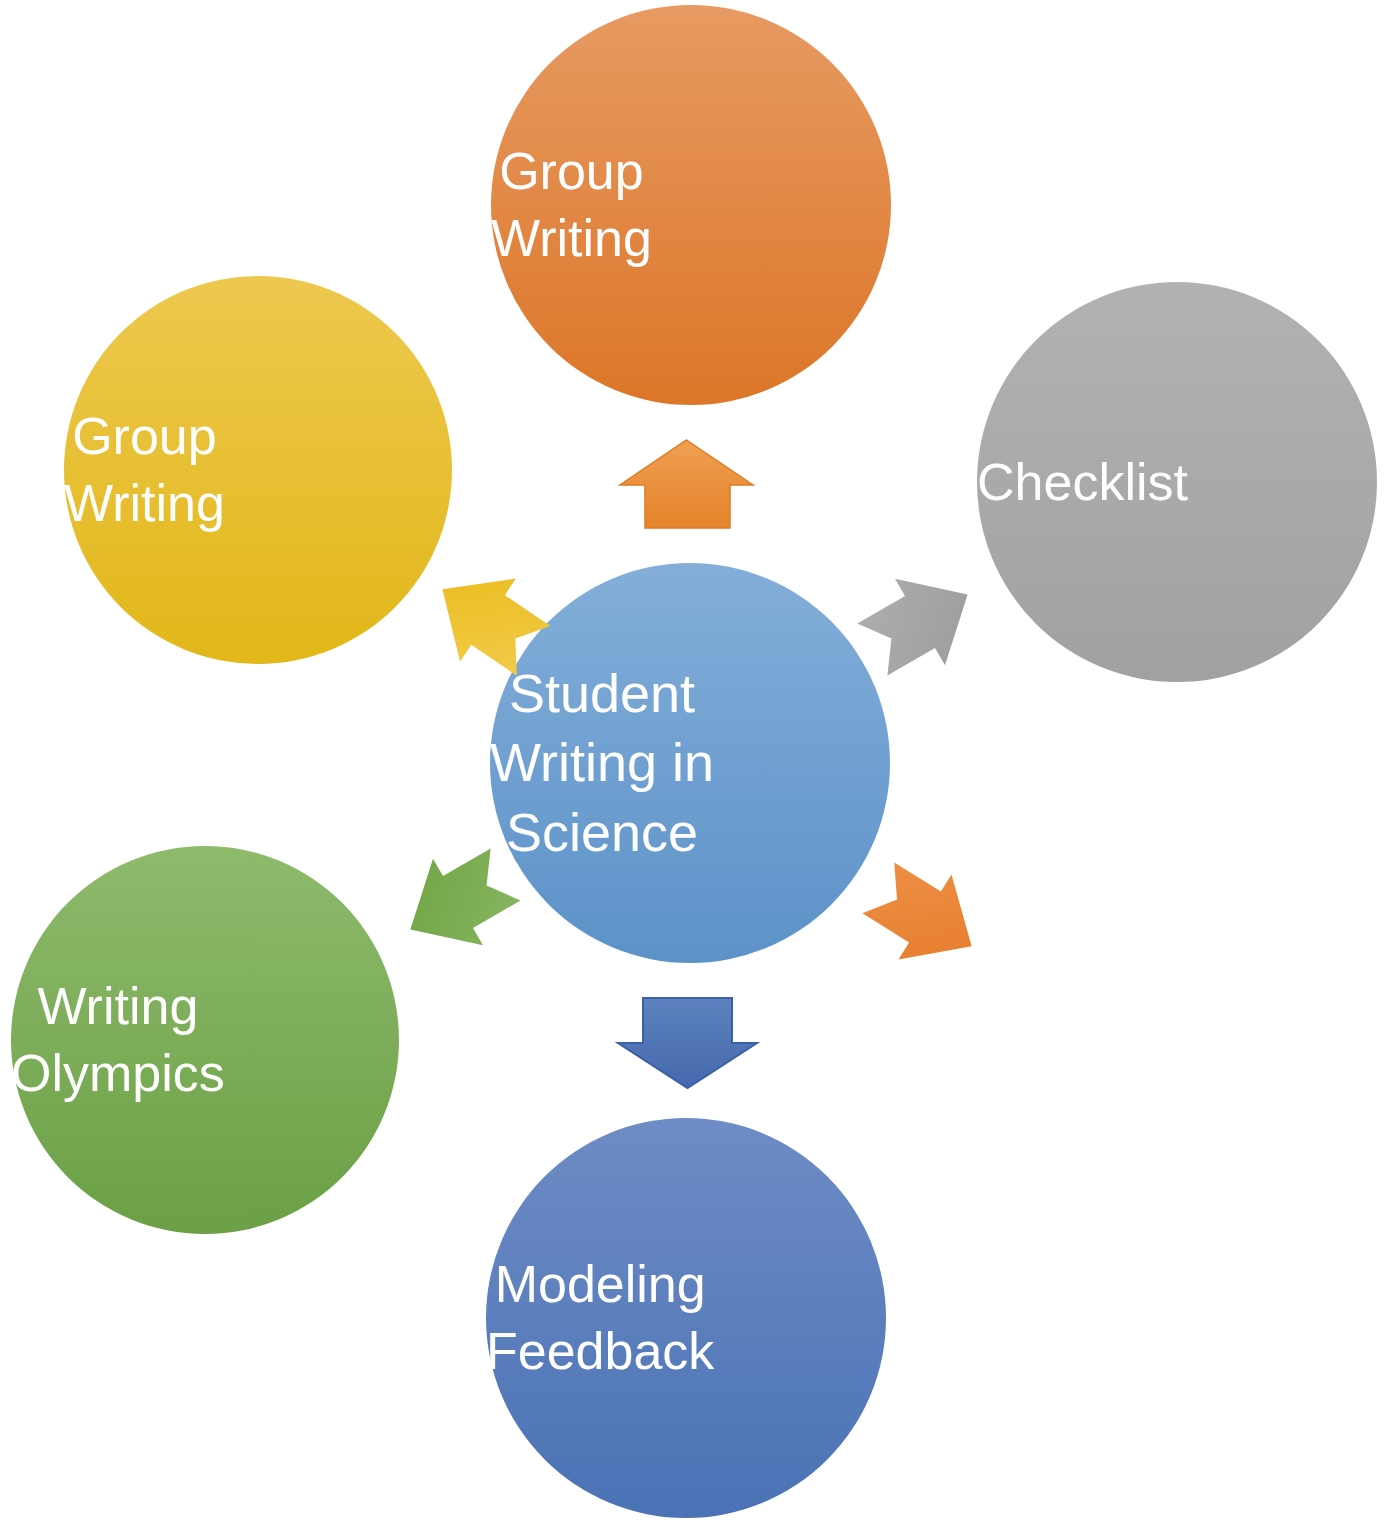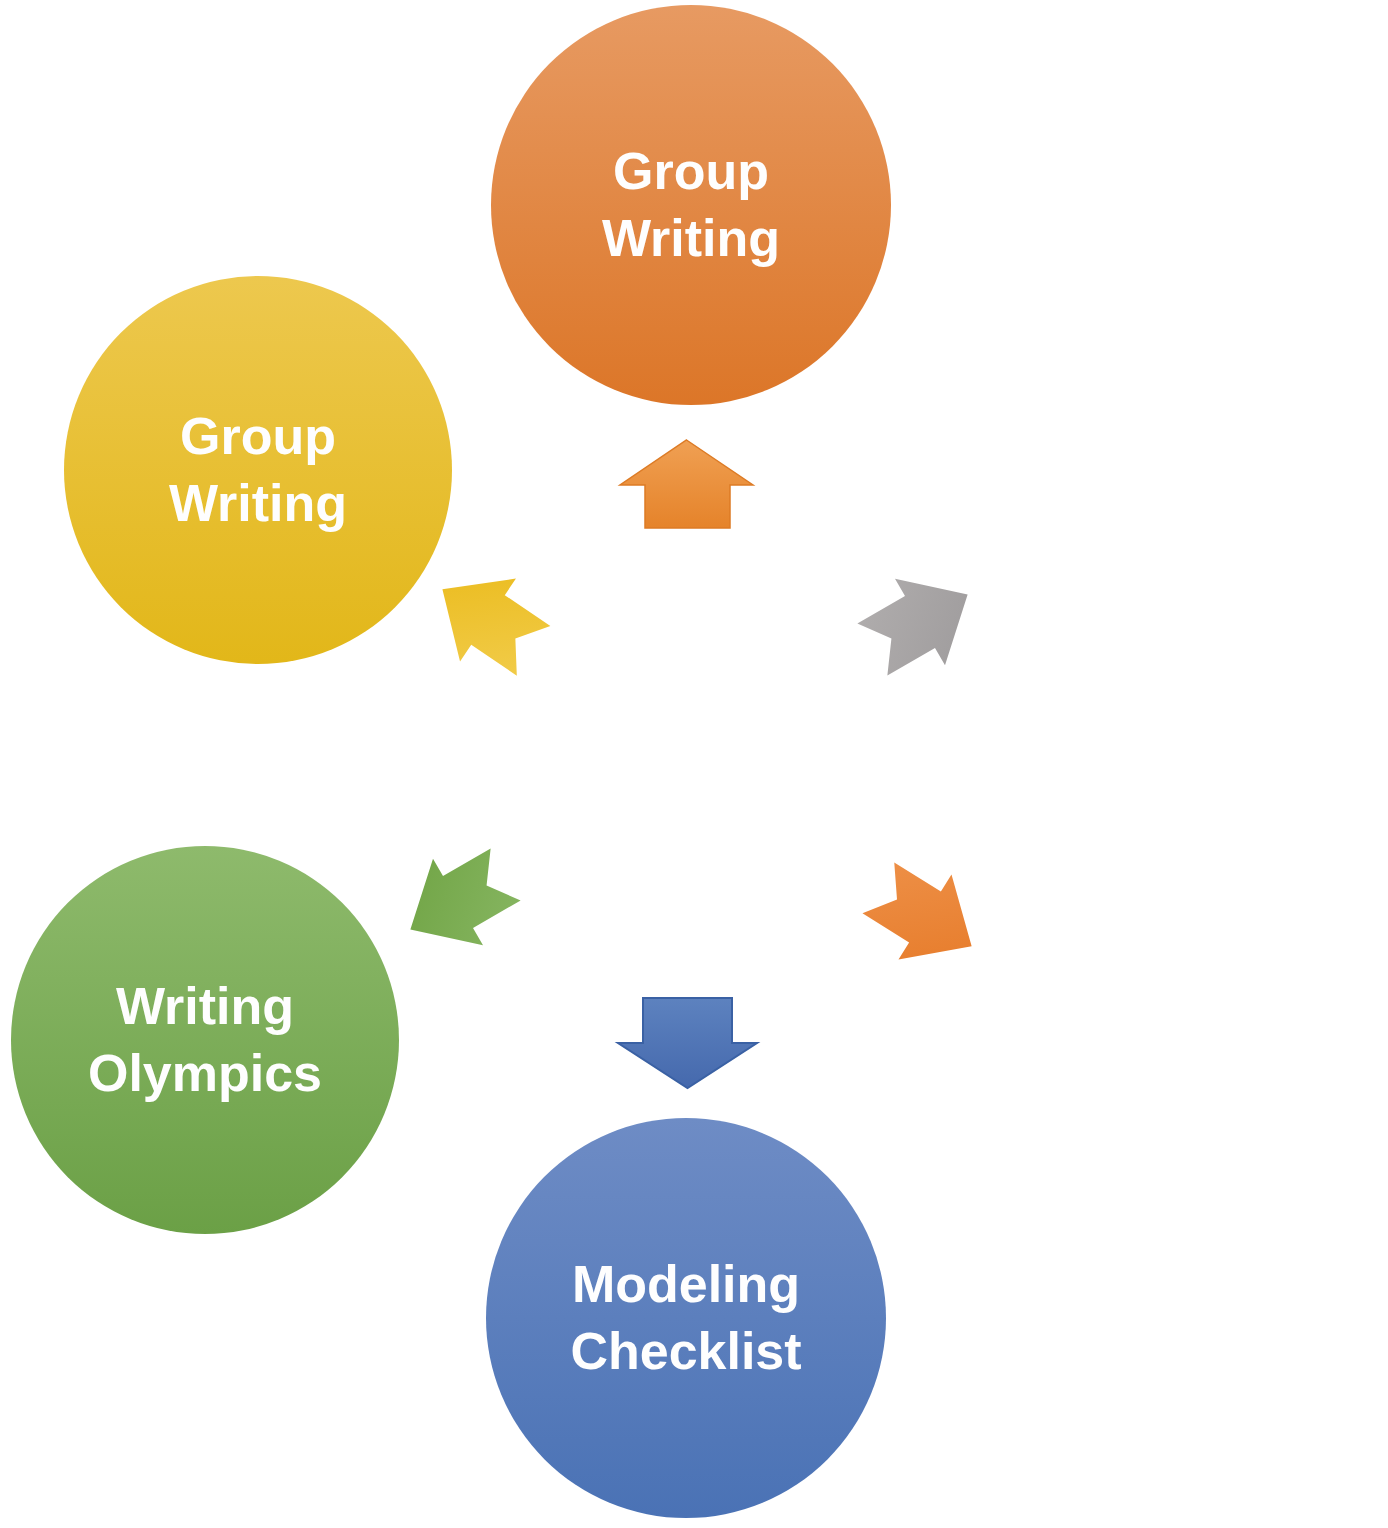--- a/index.html
+++ b/index.html
@@ -9,26 +9,24 @@
     height: 1528px;
     background: #ffffff;
     overflow: hidden;
     font-family: "Liberation Sans", sans-serif;
   }
   .node {
     position: absolute;
     border-radius: 50%;
     display: flex;
     align-items: center;
-    justify-content: center;
     text-align: center;
     color: #fefefe;
     font-size: 52px;
     line-height: 1.28;
-    font-weight: bold;
   }
   .node-label { white-space: pre-line; }
 
   .node--center    { left: 490px; top: 563px;  width: 400px; height: 400px; font-size: 54px;
                      background: linear-gradient(180deg, #84aed9 0%, #5c92c8 100%); }
   .node--group     { left: 491px; top: 5px;    width: 400px; height: 400px;
                      background: linear-gradient(180deg, #e79a62 0%, #dc7628 100%); }
   .node--checklist { left: 977px; top: 282px;  width: 400px; height: 400px;
                      background: linear-gradient(180deg, #b4b1b2 0%, #a3a0a1 100%); }
   .node--rubric    { left: 985px; top: 874px;  width: 394px; height: 394px;
@@ -54,37 +52,45 @@
 </head>
 <body>
 
 <div class="canvas">
 
   <div class="node node--group">
     <span class="node-label">Group
 Writing</span>
   </div>
 
+  <div class="node node--checklist">
+    <span class="node-label">Checklist</span>
+  </div>
 
   <div class="node node--active">
     <span class="node-label">Group
 Writing</span>
   </div>
 
 
   <div class="node node--olympics">
     <span class="node-label">Writing
 Olympics</span>
   </div>
 
   <div class="node node--modeling">
     <span class="node-label">Modeling
-Checklist</span>
+Feedback</span>
   </div>
 
+  <div class="node node--center">
+    <span class="node-label">Student
+Writing in
+Science</span>
+  </div>
 
   <div class="arrow arrow--up">
     <svg viewBox="0 0 133 88" xmlns="http://www.w3.org/2000/svg">
       <defs>
         <linearGradient id="gUp" x1="0" y1="0" x2="0" y2="1">
           <stop offset="0" stop-color="#f0a053"></stop>
             <stop offset="1" stop-color="#e5832a"></stop>
         </linearGradient>
       </defs>
       <polygon points="66.5,0 133,45 110,45 110,88 25,88 25,45 0,45" fill="url(#gUp)" stroke="#dd7b25" stroke-width="1.5"></polygon>

